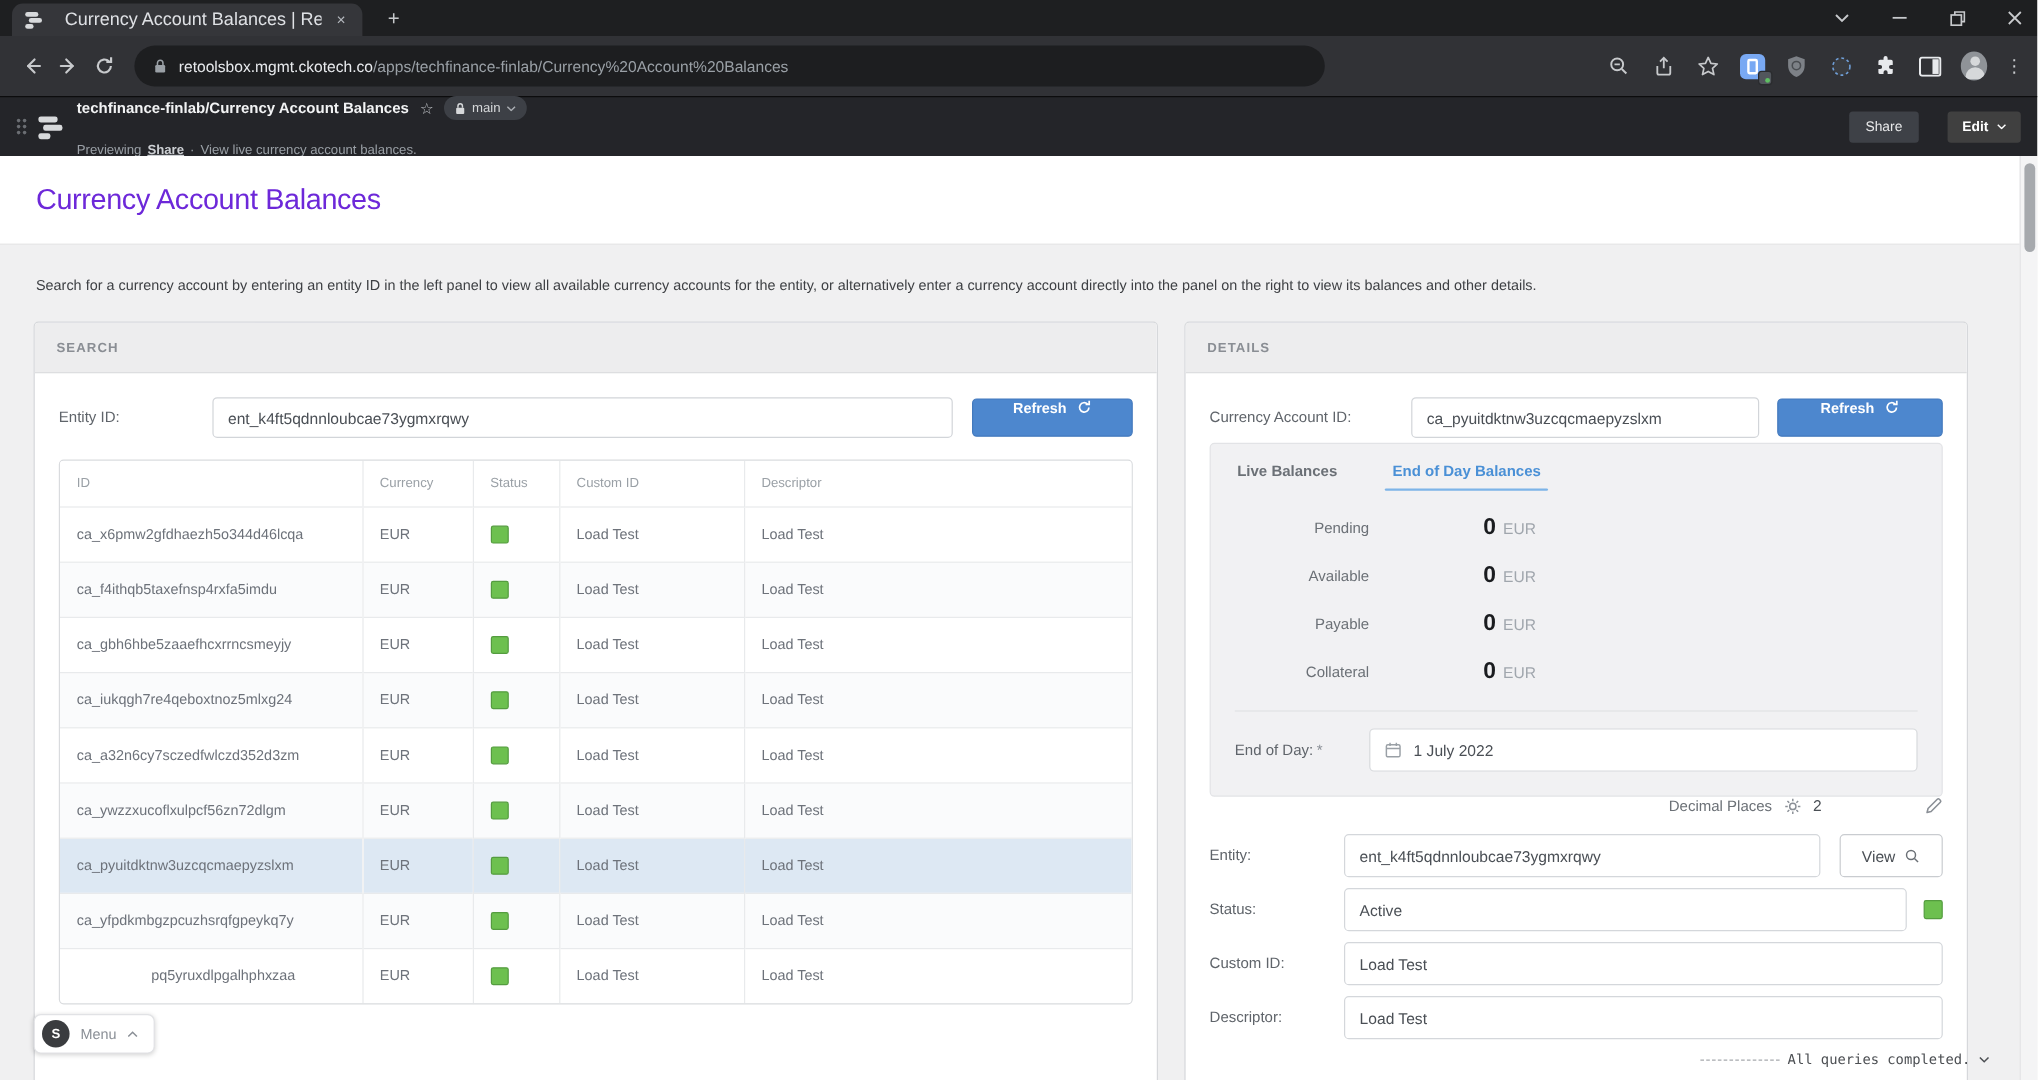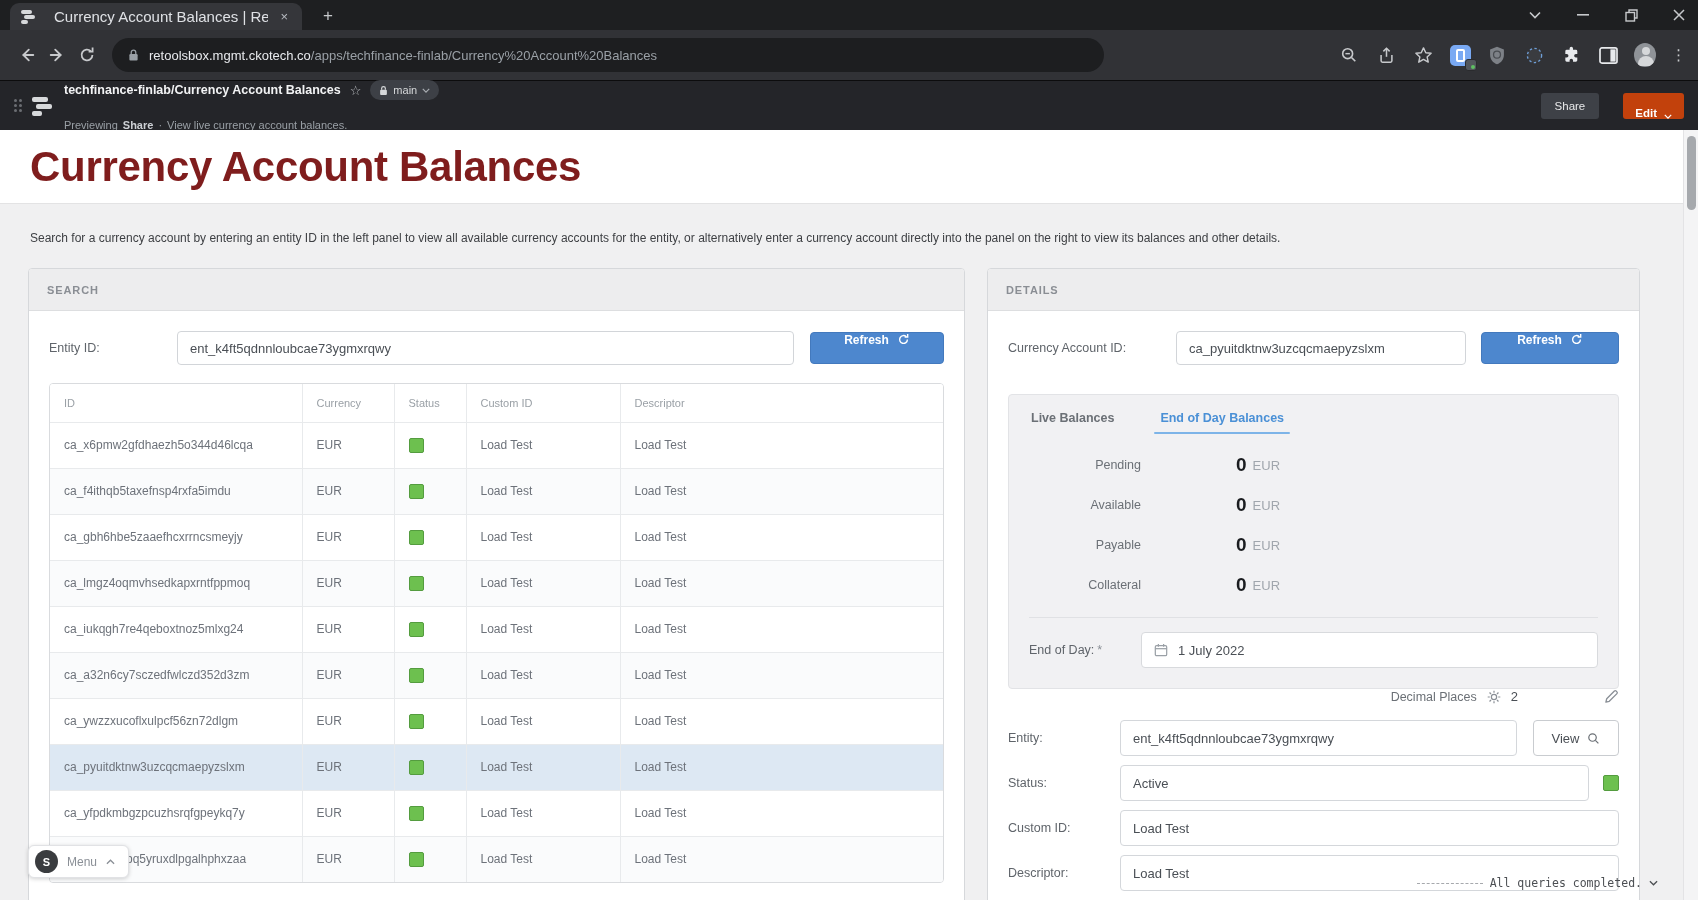--- a/index.html
+++ b/index.html
@@ -50,27 +50,27 @@
   .ah-text{display:flex;flex-direction:column;gap:19px}
   .ah-row1{display:flex;align-items:center;gap:9px}
   .ah-path{font-size:12.5px;font-weight:700;color:#f2f3f4}
   .ah-star{color:#b9bcc0;font-size:13px}
   .branch-pill{height:20px;background:#3d4046;border-radius:11px;display:flex;align-items:center;gap:5px;padding:0 9px;color:#d6d8da;font-size:11px}
   .ah-row2{font-size:11px;color:#9aa0a6;display:flex;gap:5px;align-items:center}
   .ah-latest{color:#cdd0d4;font-weight:700;text-decoration:underline}
   .ah-actions{margin-left:auto;display:flex;align-items:center;gap:24px}
   .btn-share{height:26px;padding:0 14px;border-radius:3px;background:#3e4147;color:#e8e9ea;
              font-size:11.5px;display:flex;align-items:center}
-  .btn-edit{height:26px;padding:0 12px;border-radius:3px;background:#c2410c;color:#fff;
-            font-size:11.5px;font-weight:700;display:flex;align-items:flex-end;gap:7px}
+  .btn-edit{height:26px;padding:0 12px;border-radius:3px;background:#404040;color:#fff;
+            font-size:11.5px;font-weight:700;display:flex;align-items:center;gap:7px}
 
   
   .title-band{position:absolute;top:130px;left:0;right:0;height:74px;background:#fff;
               display:flex;align-items:center;padding:0 30px;border-bottom:1px solid #e3e3e4}
-  .page-title{font-size:42px;font-weight:700;color:#7f1d1d;letter-spacing:-.3px}
+  .page-title{font-size:24px;font-weight:400;color:#6d28d9;letter-spacing:-.3px}
   .content{position:absolute;top:204px;left:0;right:0;bottom:0}
   .desc{position:absolute;top:27px;left:30px;right:44px;font-size:12px;color:#3e4044}
 
   .panel{position:absolute;top:64px;bottom:-30px;background:#fff;border:1px solid #d6d8db;border-radius:4px;overflow:hidden}
   .panel.search{left:28px;width:937px}
   .panel.details{left:987px;width:653px}
   .panel-head{height:42px;background:#ededee;border-bottom:1px solid #dddee0;display:flex;align-items:center;
               padding:0 18px;font-size:11px;font-weight:700;letter-spacing:.9px;color:#8a8e94}
   .panel-body{padding:20px}
 
@@ -95,21 +95,21 @@
   td:last-child{border-right:none}
   tbody tr:nth-child(even){background:#fafbfc}
   tbody tr.selected{background:#dde8f3}
   tbody tr.partial td:first-child{padding-left:76px}
   .status-badge{width:15px;height:15px;border-radius:2px;background:#6dc04f;border:1px solid #549c3f;display:inline-block;vertical-align:middle}
 
   
   .acct-lab{width:168px;flex:0 0 auto}
   .acct-input{flex:0 0 290px}
   .acct-row .btn-refresh{margin-left:auto;flex:0 0 138px}
-  .card{margin-top:29px;background:#f1f1f3;border:1px solid #e2e3e6;border-radius:4px}
+  .card{margin-top:4px;background:#f1f1f3;border:1px solid #e2e3e6;border-radius:4px}
   .bal-tabs{display:flex;gap:46px;padding:0 22px;height:46px;align-items:center}
   .bal-tab{font-size:12.5px;font-weight:700;color:#6b7076;position:relative;height:100%;display:flex;align-items:center}
   .bal-tab.active{color:#4a90d6}
   .bal-tab.active:after{content:"";position:absolute;left:-6px;right:-6px;bottom:7px;height:2px;background:#7db4e8;border-radius:1px}
   .bal-rows{padding-top:4px}
   .bal-row{display:flex;align-items:center;height:40px;padding-left:20px}
   .bal-label{width:112px;text-align:right;font-size:12.5px;color:#6b7076;flex:0 0 auto}
   .bal-val{margin-left:95px;font-size:19px;font-weight:700;color:#1a1c1f}
   .bal-cur{margin-left:6px;font-size:13px;color:#a0a6ad}
   .bal-divider{height:1px;background:#e0e1e4;margin:12px 20px 0}
@@ -375,27 +375,20 @@
                 </tr>
                 <tr>
                   <td>ca_f4ithqb5taxefnsp4rxfa5imdu</td>
                   <td>EUR</td>
                   <td><span class="status-badge"></span></td>
                   <td>Load Test</td>
                   <td>Load Test</td>
                 </tr>
                 <tr>
                   <td>ca_gbh6hbe5zaaefhcxrrncsmeyjy</td>
-                  <td>EUR</td>
-                  <td><span class="status-badge"></span></td>
-                  <td>Load Test</td>
-                  <td>Load Test</td>
-                </tr>
-                <tr>
-                  <td>ca_lmgz4oqmvhsedkapxrntfppmoq</td>
                   <td>EUR</td>
                   <td><span class="status-badge"></span></td>
                   <td>Load Test</td>
                   <td>Load Test</td>
                 </tr>
                 <tr>
                   <td>ca_iukqgh7re4qeboxtnoz5mlxg24</td>
                   <td>EUR</td>
                   <td><span class="status-badge"></span></td>
                   <td>Load Test</td>

